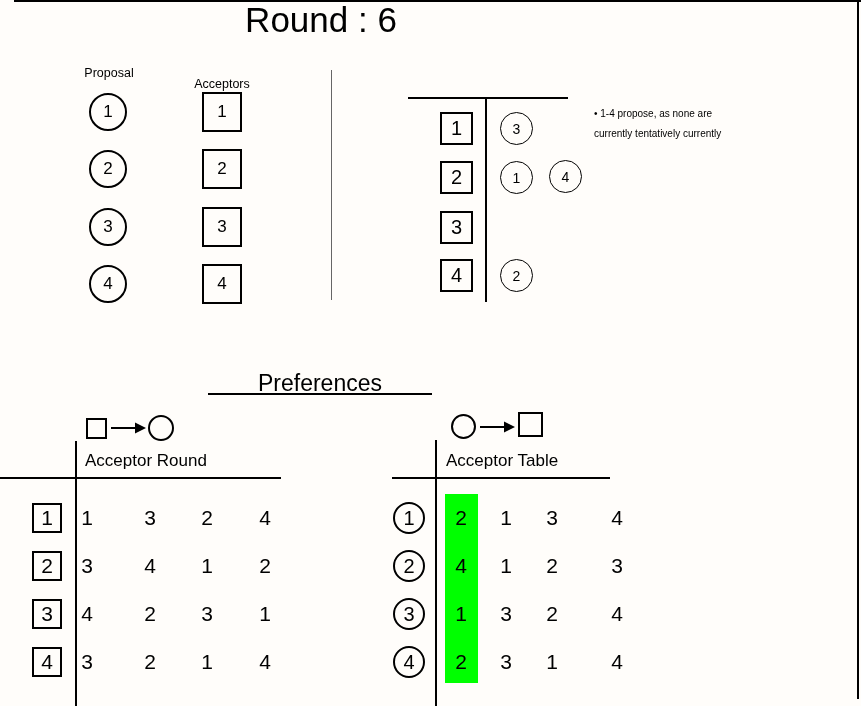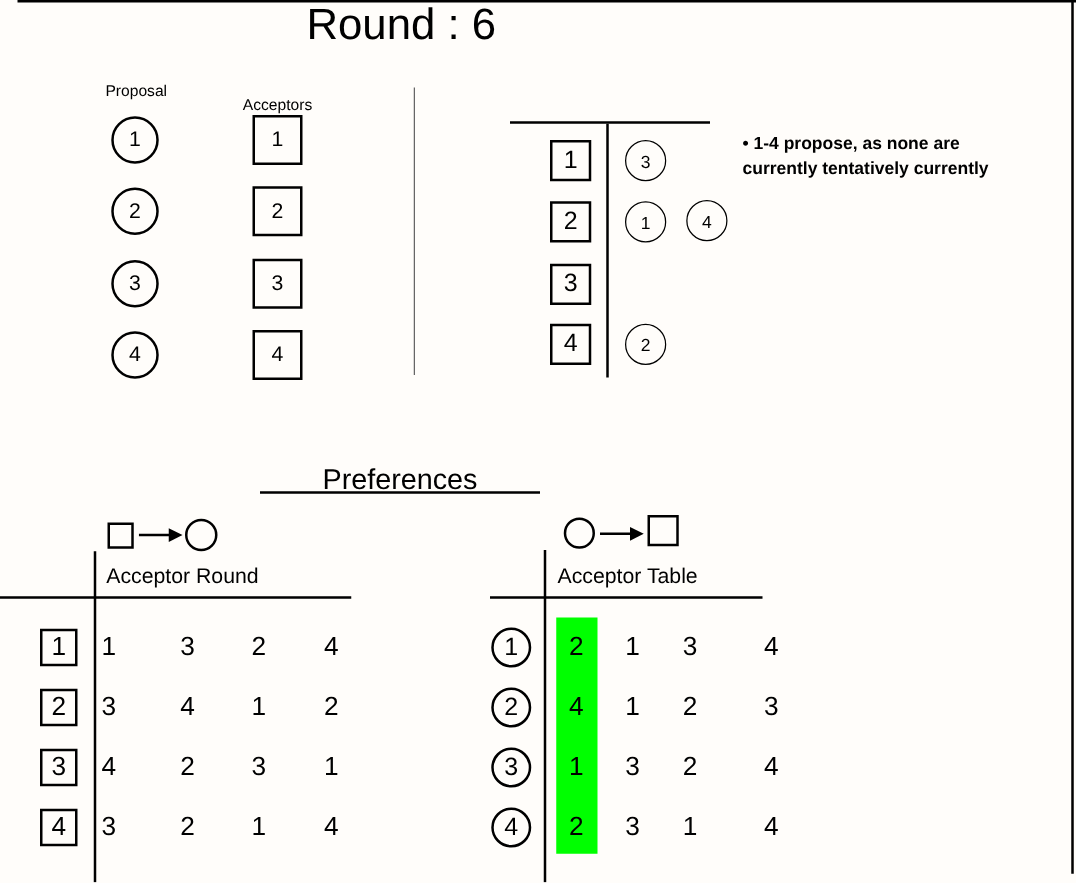--- a/index.html
+++ b/index.html
@@ -60,21 +60,21 @@
   <div class="pool-square flexc" style="left:440px;top:112px;">1</div>
   <div class="pool-square flexc" style="left:440px;top:161px;">2</div>
   <div class="pool-square flexc" style="left:440px;top:211px;">3</div>
   <div class="pool-square flexc" style="left:440px;top:259px;">4</div>
 
   <div class="pool-circle flexc" style="left:500px;top:112px;">3</div>
   <div class="pool-circle flexc" style="left:500px;top:161px;">1</div>
   <div class="pool-circle flexc" style="left:549px;top:160px;">4</div>
   <div class="pool-circle flexc" style="left:500px;top:259px;">2</div>
 
-  <div class="abs" style="left:594px;top:104px;width:250px;font-size:14px;line-height:20px;font-weight:bold;">
+  <div class="abs" style="left:594px;top:104px;width:250px;font-size:10px;line-height:20px;">
     <div>• 1-4 propose, as none are</div>
     <div>currently tentatively currently</div>
   </div>
 
   <div class="abs center-text" style="left:208px;top:370px;width:224px;font-size:23px;">Preferences</div>
   <div class="hline" style="left:208px;top:393px;width:224px;"></div>
 
   <div class="lg-square" style="left:86px;top:418px;width:21px;height:21px;"></div>
   <svg class="abs" style="left:111px;top:420px;" width="36" height="16" viewBox="0 0 36 16">
     <line x1="0" y1="8" x2="25" y2="8" stroke="#000" stroke-width="2"></line>

